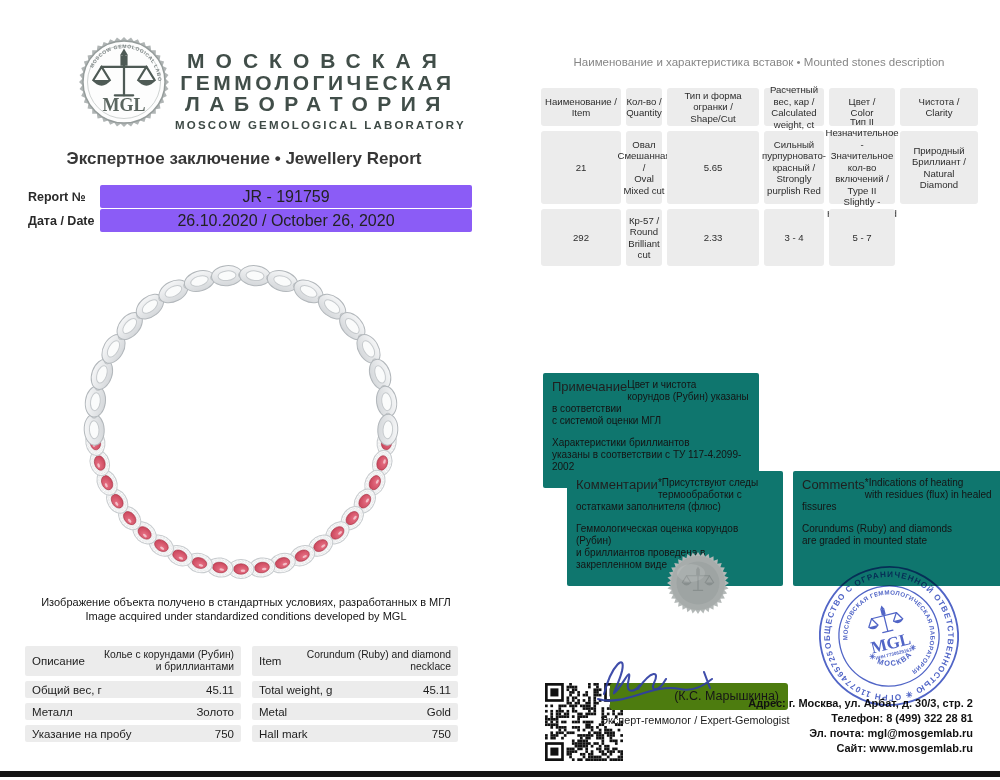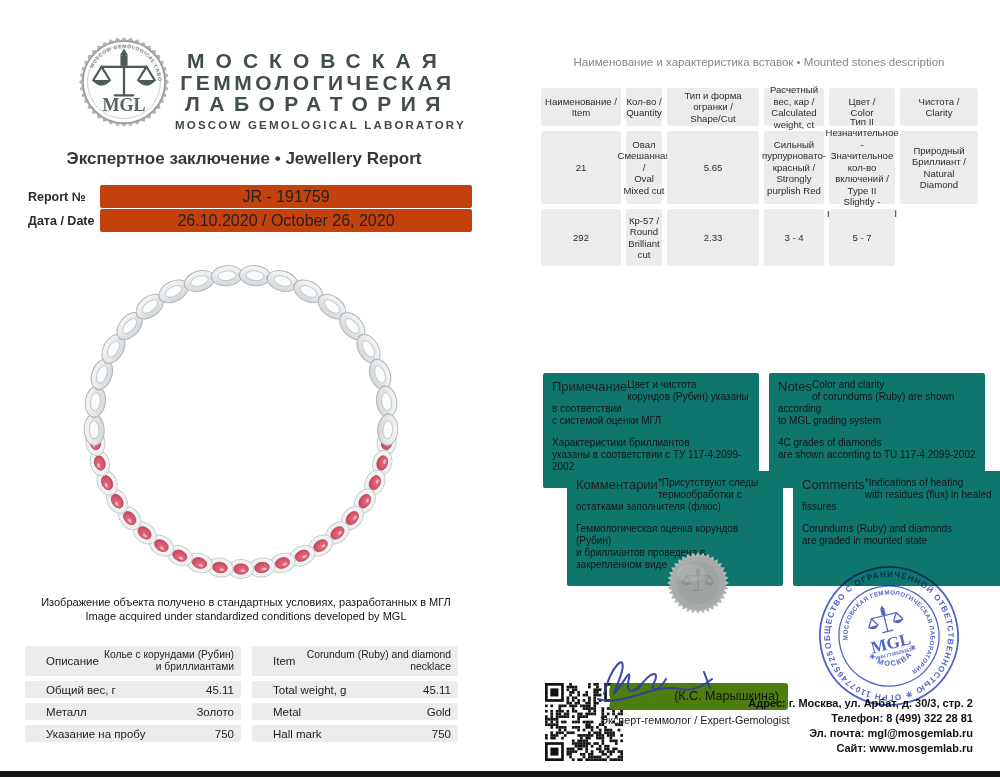--- a/index.html
+++ b/index.html
@@ -12,36 +12,36 @@
   #logo-text{left:175px;top:50px;width:285px;text-align:center;}
   .logo-line{font-weight:bold;color:#414e49;font-size:21px;line-height:21.5px;white-space:nowrap;}
   .ls-a{letter-spacing:11px;}
   .ls-b{letter-spacing:3.5px;}
   .ls-c{letter-spacing:9.5px;}
   .logo-en{font-weight:bold;color:#3e4a46;font-size:11.5px;letter-spacing:2.2px;margin-top:4px;white-space:nowrap;}
 
   #report-title{left:18px;top:149px;width:452px;text-align:center;font-size:17px;font-weight:bold;color:#373737;}
 
   .fld-label{font-size:12.5px;font-weight:bold;color:#2a2a2a;}
-  .fld-bar{background:#c2410c;border-radius:2px;text-align:center;font-size:16px;color:#222;}
+  .fld-bar{background:#8b5cf6;border-radius:2px;text-align:center;font-size:16px;color:#222;}
   #report-no-label{left:28px;top:190px;}
   #report-no-bar{left:100px;top:185px;width:372px;height:23px;line-height:23px;}
   #date-label{left:28px;top:214px;}
   #date-bar{left:100px;top:209px;width:372px;height:23px;line-height:23px;}
 
   
   #necklace-svg{left:46px;top:252px;}
   #photo-caption{left:20px;top:595px;width:452px;text-align:center;font-size:11px;line-height:14px;color:#151515;}
 
   
   #details-table{left:25px;top:646px;width:437px;display:grid;grid-template-columns:216px 206px;
                  column-gap:11px;row-gap:5px;grid-template-rows:30px 17px 17px 17px;}
   .d-bar{background:#ececec;border-radius:2px;display:flex;justify-content:space-between;align-items:center;
          padding:1px 7px;font-size:11.5px;color:#1d1d1d;}
-  .d-label{white-space:nowrap;margin-left:14px;}
+  .d-label{white-space:nowrap;}
   .d-value{text-align:right;white-space:pre-line;}
   .d-value.small{font-size:10.3px;line-height:12px;}
 
   
   #stones-title{left:543px;top:56px;width:432px;text-align:center;font-size:11.5px;color:#868686;}
   #stones-table{left:541px;top:88px;display:grid;grid-template-columns:80px 36px 92px 60px 66px 78px;
                 grid-template-rows:38px 73px 57px;gap:5px;}
   .s-cell{background:#ececec;border-radius:3px;display:flex;align-items:center;justify-content:center;
           text-align:center;font-size:9.6px;line-height:11.5px;color:#2d2d2d;white-space:pre-line;padding:2px 1px;}
 
@@ -479,28 +479,20 @@
   </div>
 
   <div id="notes-grid" class="abs nc-grid">
     <div class="nc-box">
       <span class="nc-head">Примечание</span>
       <p>Цвет и чистота
 корундов (Рубин) указаны в соответствии
 с системой оценки МГЛ</p>
       <p>Характеристики бриллиантов
 указаны в соответствии с ТУ 117-4.2099-2002</p>
-    </div>
-    <div class="nc-box">
-      <span class="nc-head">Notes</span>
-      <p>Color and clarity
-of corundums (Ruby) are shown according
-to MGL grading system</p>
-      <p>4C grades of diamonds
-are shown according to TU 117-4.2099-2002</p>
     </div>
   </div>
 
   <div id="comments-grid" class="abs nc-grid">
     <div class="nc-box">
       <span class="nc-head">Комментарии</span>
       <p>*Присутствуют следы
 термообработки с остатками заполнителя (флюс)</p>
       <p>Геммологическая оценка корундов (Рубин)
 и бриллиантов проведена в закрепленном виде</p>

